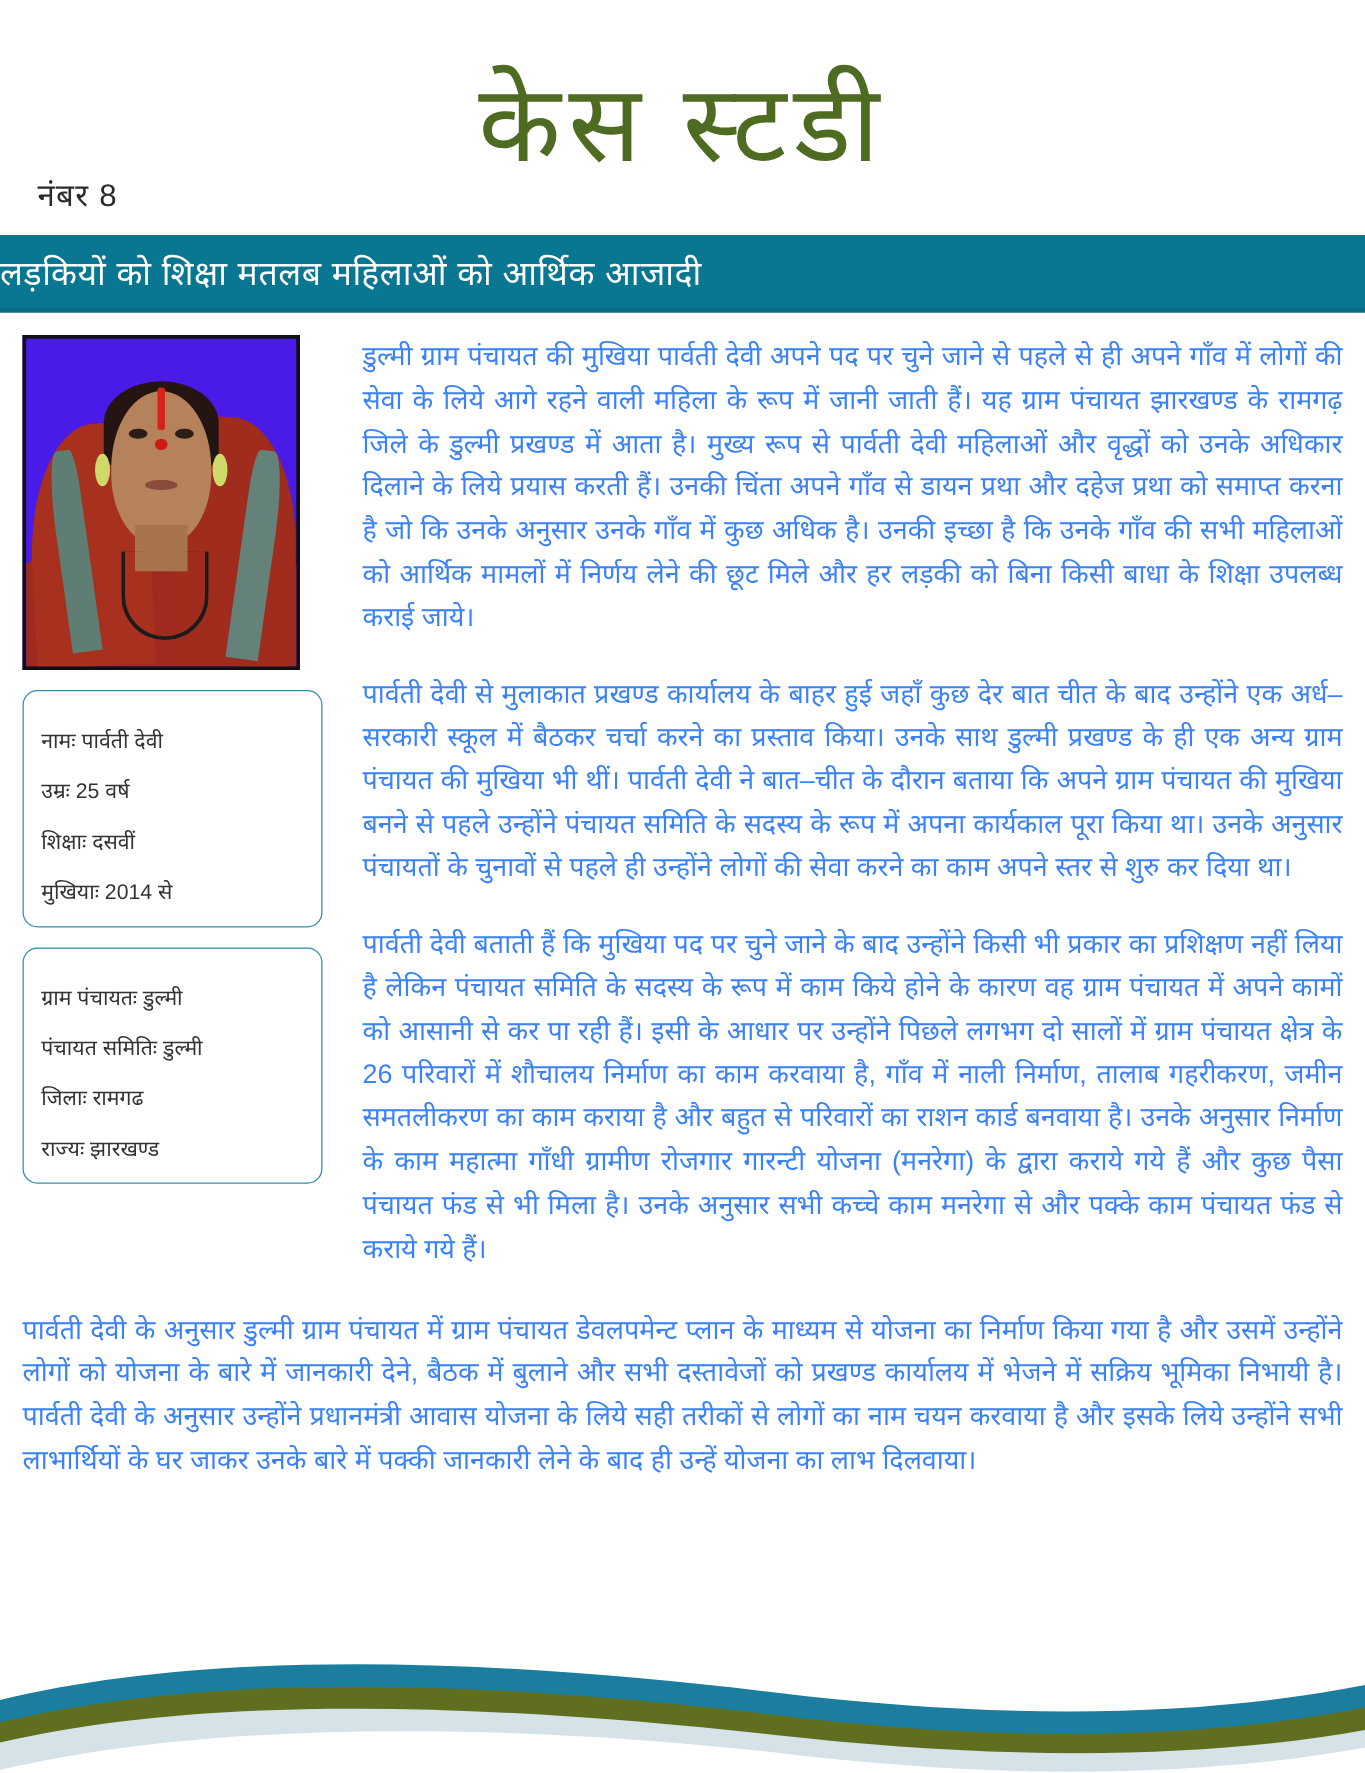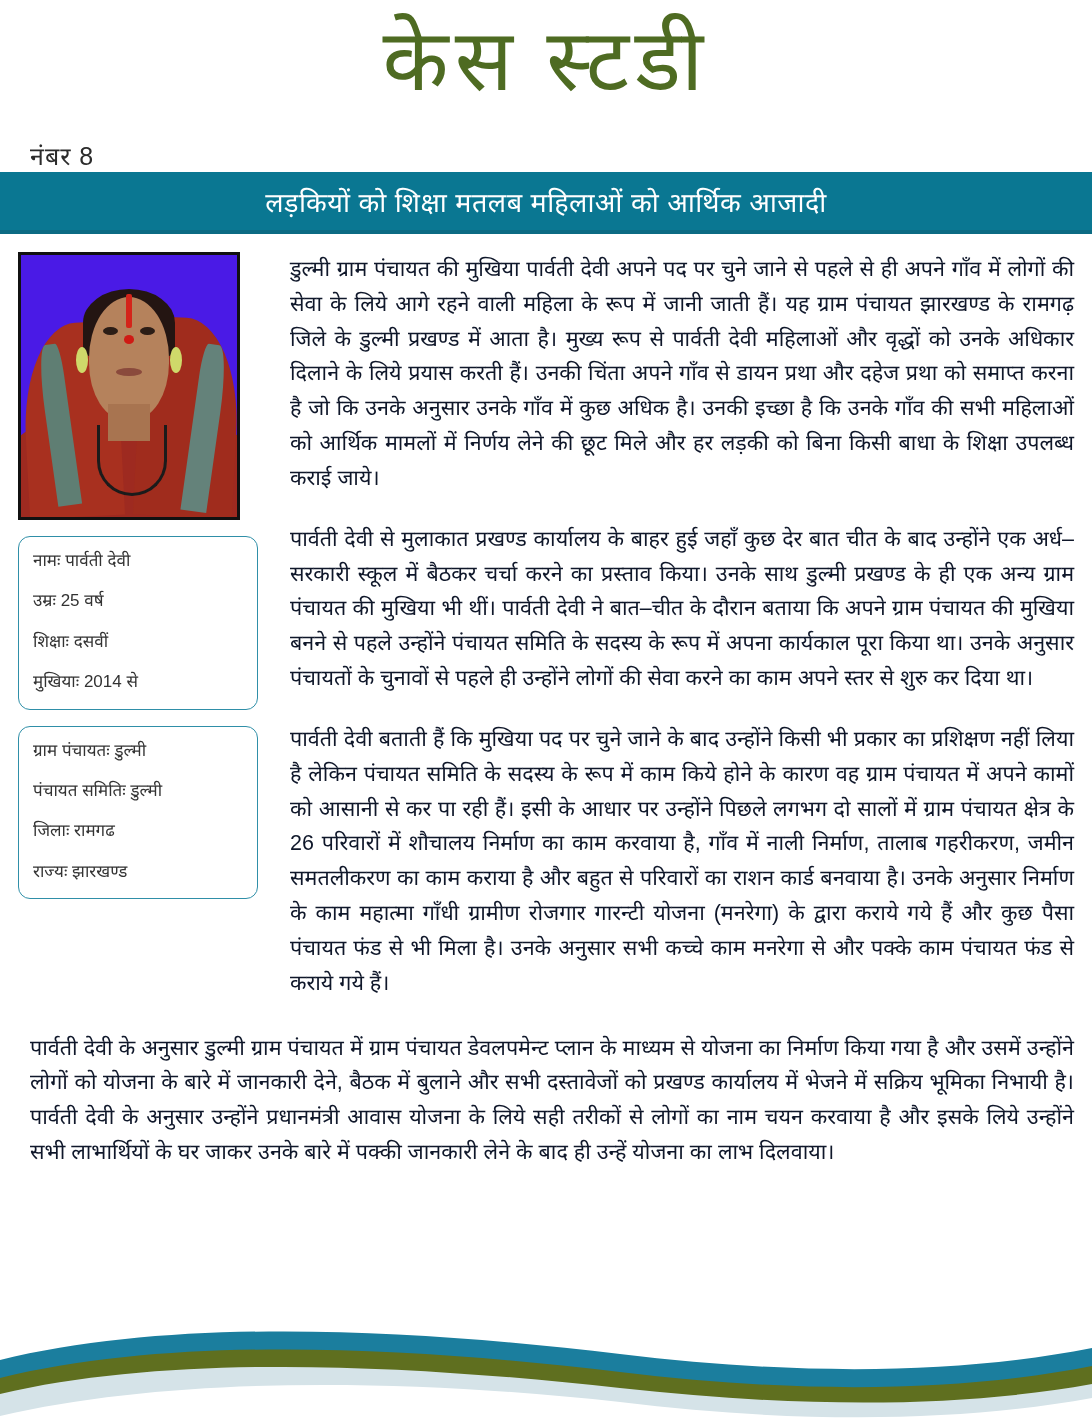--- a/index.html
+++ b/index.html
@@ -19,40 +19,39 @@
   
   .page-title {
     text-align: center;
     font-family: "Liberation Serif", "DejaVu Serif", serif;
     font-size: 86px;
     line-height: 1.05;
     font-weight: normal;
     color: #4e6b22;
     letter-spacing: 6px;
     margin: 0;
-    padding: 16px 0 0 0;
+    padding: 55px 0 0 0;
     height: 120px;
     box-sizing: border-box;
   }
 
   .issue-number {
     font-size: 25px;
     color: #2b2b2b;
     padding: 18px 0 0 30px;
     letter-spacing: 1px;
   }
 
   .banner {
-    margin-top: 0;
+    margin-top: 16px;
     background: #0a7792;
     border-bottom: 4px solid #0c6b83;
     height: 58px;
     display: flex;
     align-items: center;
-    justify-content: center;
   }
   .banner-text {
     color: #ffffff;
     font-size: 27px;
     letter-spacing: 0.5px;
     font-weight: normal;
   }
 
   
   .content {
@@ -154,45 +153,45 @@
     position:absolute; left:50%; top:65%; width:30%; height:26%;
     margin-left:-15%;
     border:3px solid #1b1b1b; border-top:none;
     border-radius:0 0 50% 50%;
   }
 
   
   .info-box {
     border: 1.5px solid #2f8fa8;
     border-radius: 12px;
-    padding: 14px 14px 10px 14px;
+    padding: 30px 14px 10px 14px;
     margin-top: 16px;
     box-sizing: border-box;
     width: 240px;
   }
   .info-row {
     font-size: 17px;
     color: #333333;
     margin: 0 0 20px 0;
     line-height: 1.2;
   }
   .info-row:last-child { margin-bottom: 6px; }
 
   
   .para {
     font-size: 21.5px;
     line-height: 1.62;
-    color: #0f172a;
+    color: #3b82f6;
     text-align: justify;
     margin: 0 0 26px 0;
   }
   .para:last-child { margin-bottom: 0; margin-top: 20px; }
 
   .full-width-block {
-    padding: 10px 18px 0 30px;
+    padding: 10px 18px 0 18px;
     box-sizing: border-box;
   }
   .full-width-block .para { margin-bottom: 10px; }
 
   
   .footer-wave {
     position: absolute;
     left: 0;
     bottom: 0;
     width: 1092px;

